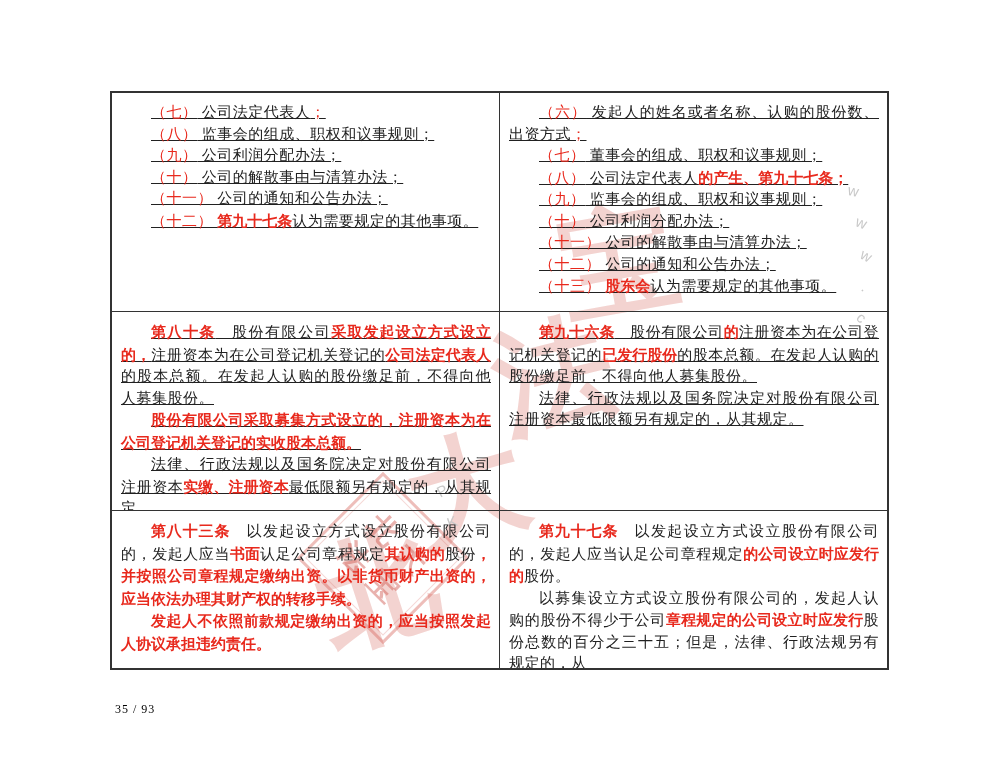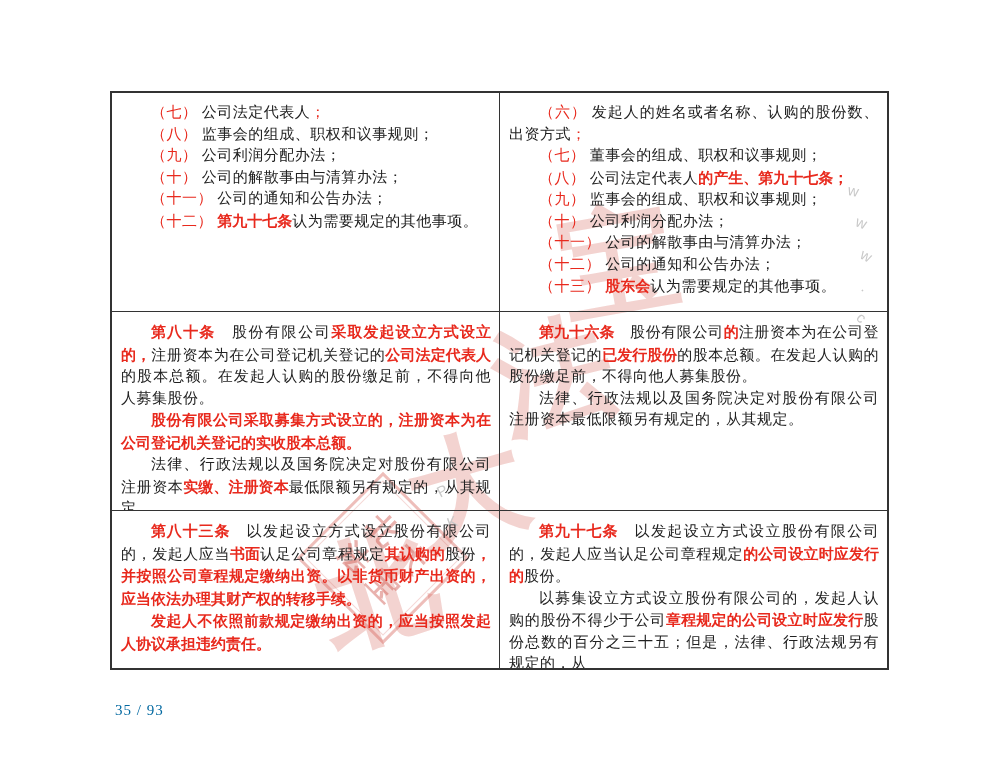--- a/index.html
+++ b/index.html
@@ -64,43 +64,43 @@
     z-index: 1;
     background: transparent;
   }
   .cell {
     padding: 9px 8px 6px 9px;
     overflow: hidden;
     font-size: 15px;
     line-height: 21.5px;
   }
   .cell.b-right  { border-right: 1.5px solid #333333; }
-  .cell.b-bottom { border-bottom: 1.5px solid #333333; }
+  .cell.b-bottom { border-bottom: 1.5px solid #333333; text-decoration: underline; }
   .cell.v-center { display: flex; flex-direction: column; justify-content: flex-start; }
 
   .para {
     text-indent: 2em;
     text-align: justify;
     letter-spacing: 0.5px;
   }
   .seg-n  { color: #212121; }
   .seg-r  { color: #e8291d; }
   .seg-rb {
     color: #e8291d;
     font-weight: bold;
     font-family: "Liberation Sans", "DejaVu Sans", sans-serif;
     letter-spacing: 0;
   }
 
   
   .page-number {
     position: absolute;
     left: 115px; top: 702px;
-    font-size: 15px;
-    color: #0369a1;
+    font-size: 12px;
+    color: #000000;
     z-index: 1;
     letter-spacing: 1px;
   }
 </style>
 </head>
 <body>
 
 <div class="page">
 
   <div class="watermark">

